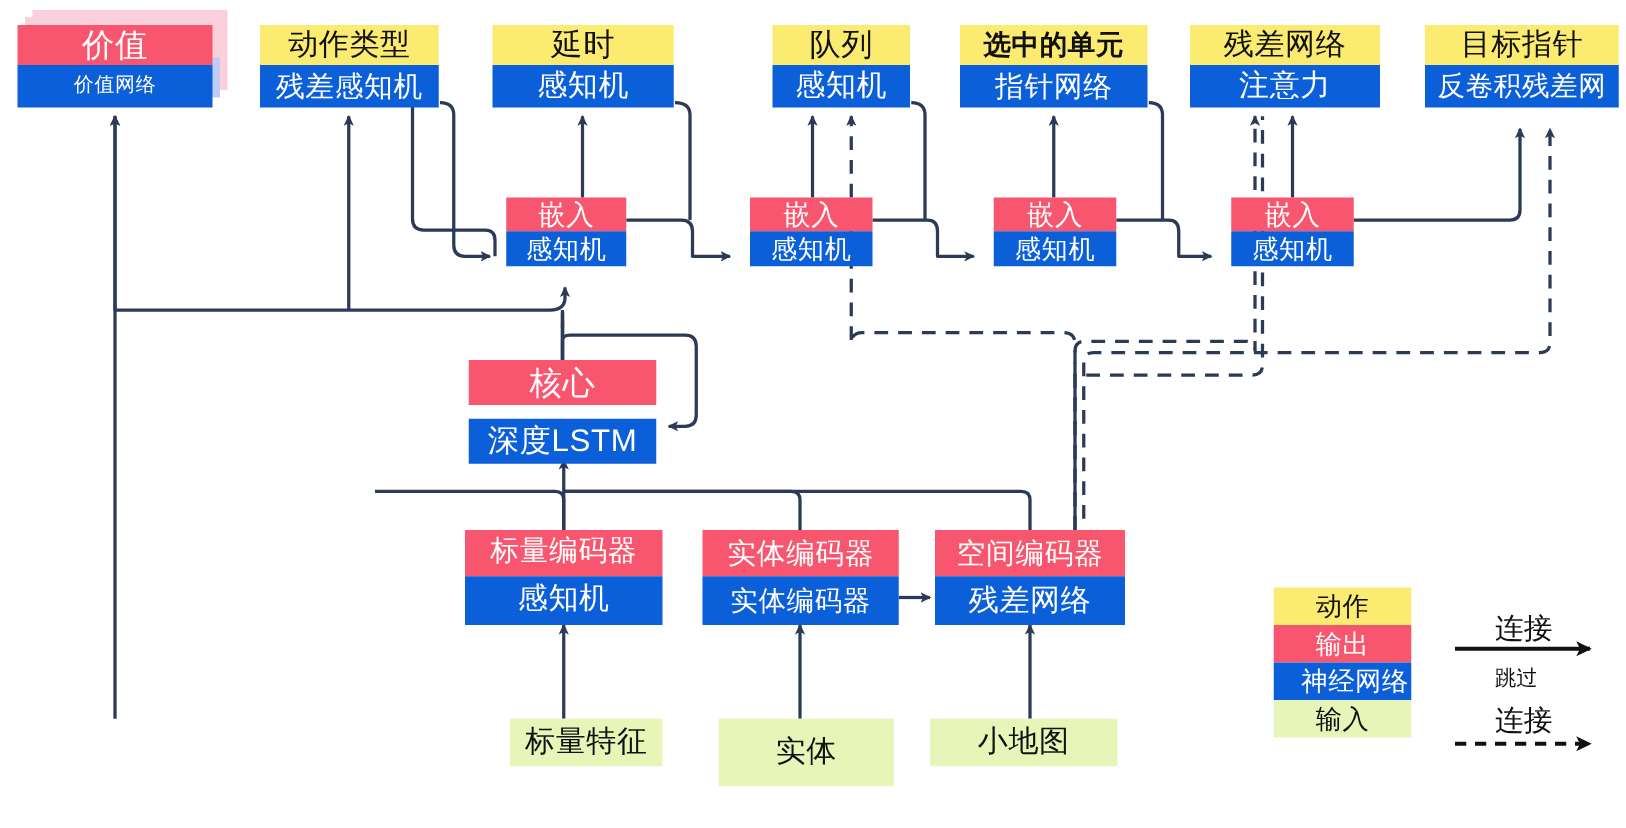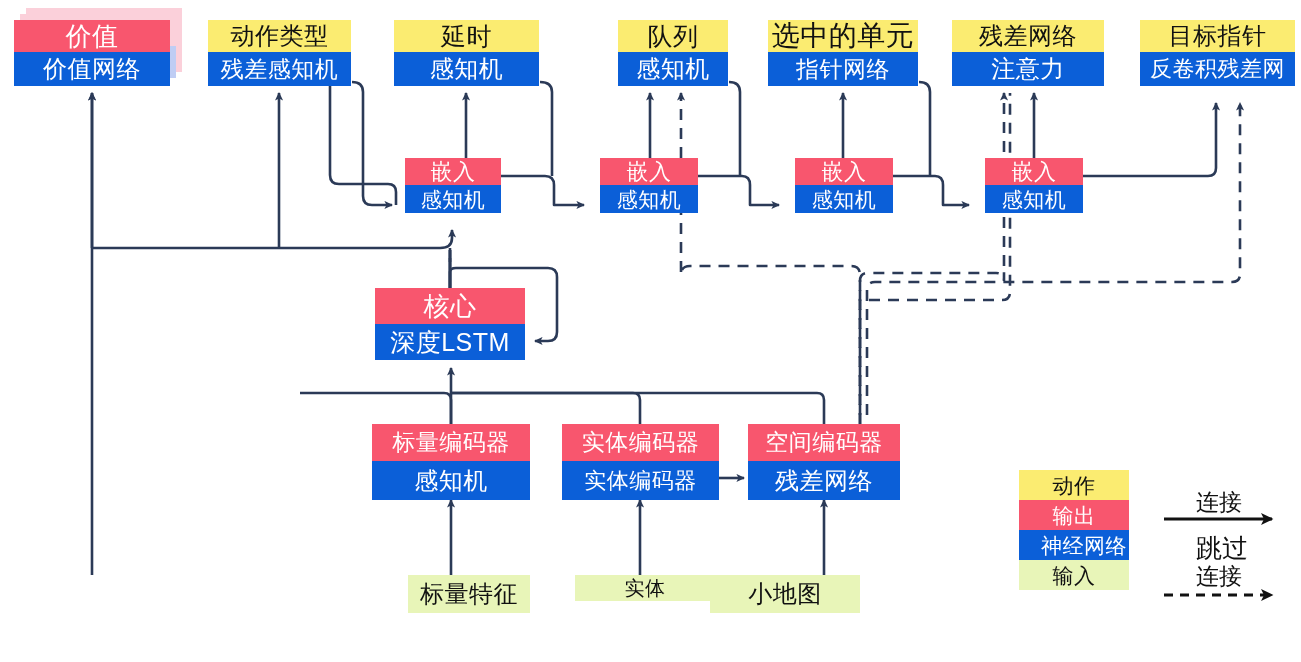--- a/index.html
+++ b/index.html
@@ -99,40 +99,40 @@
       <path d="M867,415 L867,290 Q867,282 875,282 L1232,282 Q1240,282 1240,274 L1240,103" marker-end="url(#ah)"></path>
     </g>
   </svg>
 
   <div class="shadow sh-pink" style="left:26px;top:8px;width:156px;height:64px;"></div>
   <div class="shadow sh-blue" style="left:20px;top:14px;width:156px;height:64px;"></div>
   <div class="shadow sh-pink" style="left:20px;top:14px;width:156px;height:32px;"></div>
 
   <div class="node" style="left:14px;top:20px;width:156px;">
     <div class="row r-out" style="height:32px;font-size:26px;">价值</div>
-    <div class="row r-net" style="height:34px;font-size:24px;">价值网络</div>
+    <div class="row r-net" style="height:34px;font-size:16px;">价值网络</div>
   </div>
 
   <div class="node" style="left:208px;top:20px;width:143px;">
     <div class="row r-act" style="height:32px;font-size:24px;">动作类型</div>
     <div class="row r-net" style="height:34px;font-size:23px;">残差感知机</div>
   </div>
 
   <div class="node" style="left:394px;top:20px;width:145px;">
     <div class="row r-act" style="height:32px;font-size:25px;">延时</div>
     <div class="row r-net" style="height:34px;font-size:24px;">感知机</div>
   </div>
 
   <div class="node" style="left:585px;top:20px;width:143px;padding-left:33px;">
     <div class="row r-act" style="height:32px;font-size:25px;">队列</div>
     <div class="row r-net" style="height:34px;font-size:24px;">感知机</div>
   </div>
 
   <div class="node" style="left:768px;top:20px;width:150px;">
-    <div class="row r-act" style="height:32px;font-size:28px;">选中的单元</div>
+    <div class="row r-act" style="height:32px;font-size:22px;font-weight:bold;">选中的单元</div>
     <div class="row r-net" style="height:34px;font-size:23px;">指针网络</div>
   </div>
 
   <div class="node" style="left:952px;top:20px;width:152px;">
     <div class="row r-act" style="height:32px;font-size:24px;">残差网络</div>
     <div class="row r-net" style="height:34px;font-size:24px;">注意力</div>
   </div>
 
   <div class="node" style="left:1140px;top:20px;width:155px;">
     <div class="row r-act" style="height:32px;font-size:24px;text-align:center;">目标指针</div>
@@ -149,57 +149,57 @@
   </div>
   <div class="node" style="left:795px;top:158px;width:98px;">
     <div class="row r-out" style="height:27px;font-size:22px;">嵌入</div>
     <div class="row r-net" style="height:28px;font-size:21px;">感知机</div>
   </div>
   <div class="node" style="left:985px;top:158px;width:98px;">
     <div class="row r-out" style="height:27px;font-size:22px;">嵌入</div>
     <div class="row r-net" style="height:28px;font-size:21px;">感知机</div>
   </div>
 
-  <div class="node" style="left:375px;top:288px;width:150px;">
+  <div class="node" style="left:375px;top:288px;width:150px;gap:11px;">
     <div class="row r-out" style="height:36px;font-size:26px;">核心</div>
     <div class="row r-net" style="height:36px;font-size:25px;">深度LSTM</div>
   </div>
 
-  <div class="node" style="left:372px;top:424px;width:158px;">
+  <div class="node" style="left:372px;top:424px;width:158px;font-family:Liberation Mono, monospace;">
     <div class="row r-out" style="height:37px;font-size:23px;">标量编码器</div>
     <div class="row r-net" style="height:39px;font-size:24px;">感知机</div>
   </div>
   <div class="node" style="left:562px;top:424px;width:157px;">
     <div class="row r-out" style="height:37px;font-size:23px;">实体编码器</div>
     <div class="row r-net" style="height:39px;font-size:22px;">实体编码器</div>
   </div>
   <div class="node" style="left:748px;top:424px;width:152px;">
     <div class="row r-out" style="height:37px;font-size:23px;">空间编码器</div>
     <div class="row r-net" style="height:39px;font-size:24px;">残差网络</div>
   </div>
 
   <div class="node" style="left:372px;top:575px;width:158px;padding-left:36px;">
     <div class="row r-in" style="height:38px;font-size:24px;">标量特征</div>
   </div>
   <div class="node" style="left:575px;top:575px;width:140px;">
-    <div class="row r-in" style="height:26px;font-size:20px;">实体</div>
-  </div>
-  <div class="node" style="left:710px;top:575px;width:150px;">
+    <div class="row r-in" style="height:54px;font-size:24px;">实体</div>
+  </div>
+  <div class="node" style="left:744px;top:575px;width:150px;">
     <div class="row r-in" style="height:38px;font-size:24px;">小地图</div>
   </div>
 
   <div class="legend" style="left:1019px;top:470px;width:110px;">
     <div class="row r-act" style="height:30px;font-size:21px;">动作</div>
     <div class="row r-out" style="height:30px;font-size:21px;">输出</div>
     <div class="row r-net" style="height:30px;font-size:21px;padding-left:20px;">神经网络</div>
     <div class="row r-in" style="height:30px;font-size:21px;">输入</div>
   </div>
 
   <div class="lg-label" style="left:1196px;top:487px;font-size:23px;">连接</div>
-  <div class="lg-label" style="left:1196px;top:531px;font-size:26px;">跳过</div>
+  <div class="lg-label" style="left:1196px;top:531px;font-size:17px;">跳过</div>
   <div class="lg-label" style="left:1196px;top:561px;font-size:23px;">连接</div>
 
   <svg class="wires" viewBox="0 0 1301 662" style="z-index:4;">
     <g fill="none" stroke="#111111" stroke-width="3.2">
       <line x1="1164" y1="519" x2="1272" y2="519" marker-end="url(#ahb)"></line>
       <line x1="1164" y1="595" x2="1272" y2="595" stroke-dasharray="9 7" marker-end="url(#ahb)"></line>
     </g>
   </svg>
 
 </div>

